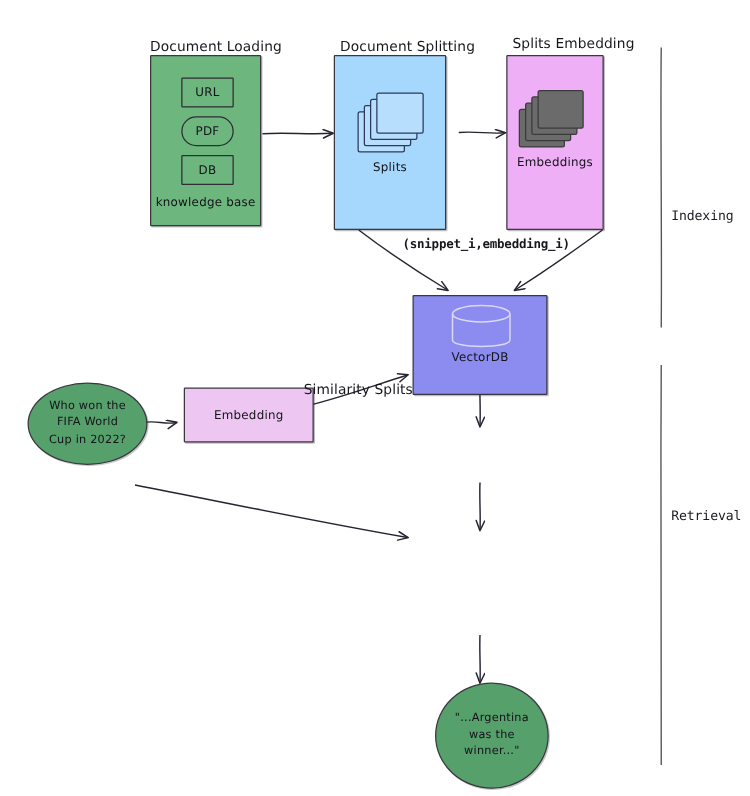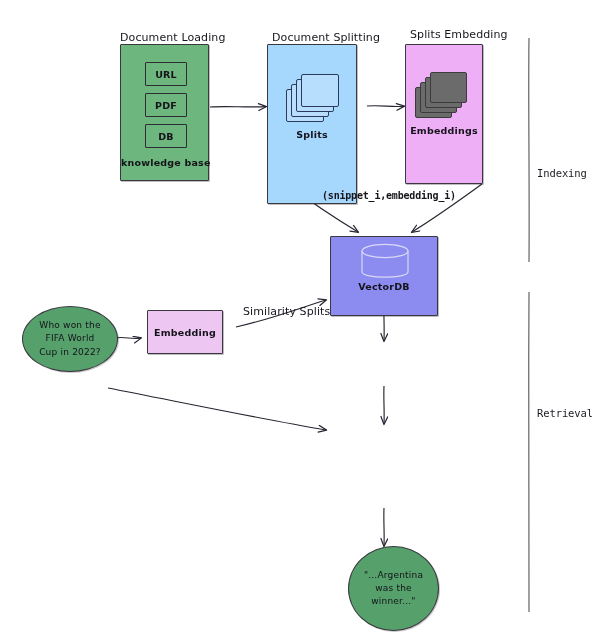--- a/index.html
+++ b/index.html
@@ -31,21 +31,20 @@
     flex-direction: column;
     align-items: center;
     justify-content: center;
     text-align: center;
     color: #14131a;
   }
   .rect {
     border: 1.4px solid #3a3740;
     border-radius: 1px;
     box-shadow: 1px 1px 0 rgba(40,38,48,0.30);
-    font-weight: bold;
   }
   .ellipse {
     border: 1.4px solid #3a3740;
     border-radius: 50%;
     box-shadow: 1px 1px 0 rgba(40,38,48,0.25);
   }
   .hand {
     font-family: "DejaVu Sans", sans-serif;
     letter-spacing: 0.2px;
   }
@@ -154,26 +153,26 @@
     <path d="M529,38 C 528.2,100 529.6,180 529,262" fill="none" stroke="#55545c" stroke-width="1.1"></path>
     <path d="M529,292 C 528.2,400 529.6,510 529,612" fill="none" stroke="#55545c" stroke-width="1.1"></path>
   </svg>
 
   <div class="caption hand" style="left:120px; top:31px;">Document Loading</div>
   <div class="caption hand" style="left:272px; top:31px;">Document Splitting</div>
   <div class="caption hand" style="left:410px; top:28px;">Splits Embedding</div>
 
   <div class="node rect" style="left:120px; top:44px; width:89px; height:137px; background:#6db77f;">
     <div class="inner-chip hand" style="left:24px; top:17px; width:42px; height:24px;">URL</div>
-    <div class="inner-chip hand" style="left:24px; top:48px; width:42px; height:24px;">PDF</div>
+    <div class="inner-chip hand" style="left:24px; top:48px; width:42px; height:24px;border-radius:12px;">PDF</div>
     <div class="inner-chip hand" style="left:24px; top:79px; width:42px; height:24px;">DB</div>
     <div class="label-in hand" style="left:0; right:0; top:112px;">knowledge base</div>
   </div>
 
-  <div class="node rect" style="left:267px; top:44px; width:90px; height:160px; background:#a6d7fd;">
+  <div class="node rect" style="left:267px; top:44px; width:90px; height:140px; background:#a6d7fd;">
     <div class="stack-card" style="left:18px; top:44px; width:38px; height:33px; background:#b7dffd;"></div>
     <div class="stack-card" style="left:23px; top:39px; width:38px; height:33px; background:#b7dffd;"></div>
     <div class="stack-card" style="left:28px; top:34px; width:38px; height:33px; background:#b7dffd;"></div>
     <div class="stack-card" style="left:33px; top:29px; width:38px; height:33px; background:#b7dffd;"></div>
     <div class="label-in hand" style="left:0; right:0; top:84px;">Splits</div>
   </div>
 
   <div class="node rect" style="left:405px; top:44px; width:78px; height:140px; background:#efaff6;text-align:center;">
     <div class="stack-card-dark" style="left:9px; top:42px; width:37px; height:31px; background:#6b6b6b;"></div>
     <div class="stack-card-dark" style="left:14px; top:37px; width:37px; height:31px; background:#6b6b6b;"></div>
@@ -193,21 +192,21 @@
     </svg>
     <div class="label-in hand" style="left:0; right:0; top:44px;">VectorDB</div>
   </div>
 
   <div class="node ellipse multiline hand" style="left:22px; top:306px; width:96px; height:66px; background:#55a06b;">
     <div>Who won the</div>
     <div>FIFA World</div>
     <div>Cup in 2022?</div>
   </div>
 
-  <div class="node rect hand" style="left:147px; top:310px; width:76px; height:44px; background:#edc7f2; font-size:9.5px;">
+  <div class="node rect hand" style="left:147px; top:310px; width:104px; height:44px; background:#edc7f2; font-size:9.5px;">
     <div>Embedding</div>
   </div>
 
   <div class="caption hand" style="left:243px; top:305px;">Similarity Splits</div>
 
 
 
   <div class="node ellipse multiline hand" style="left:348px; top:546px; width:91px; height:85px; background:#55a06b;">
     <div>"...Argentina</div>
     <div>was the</div>

